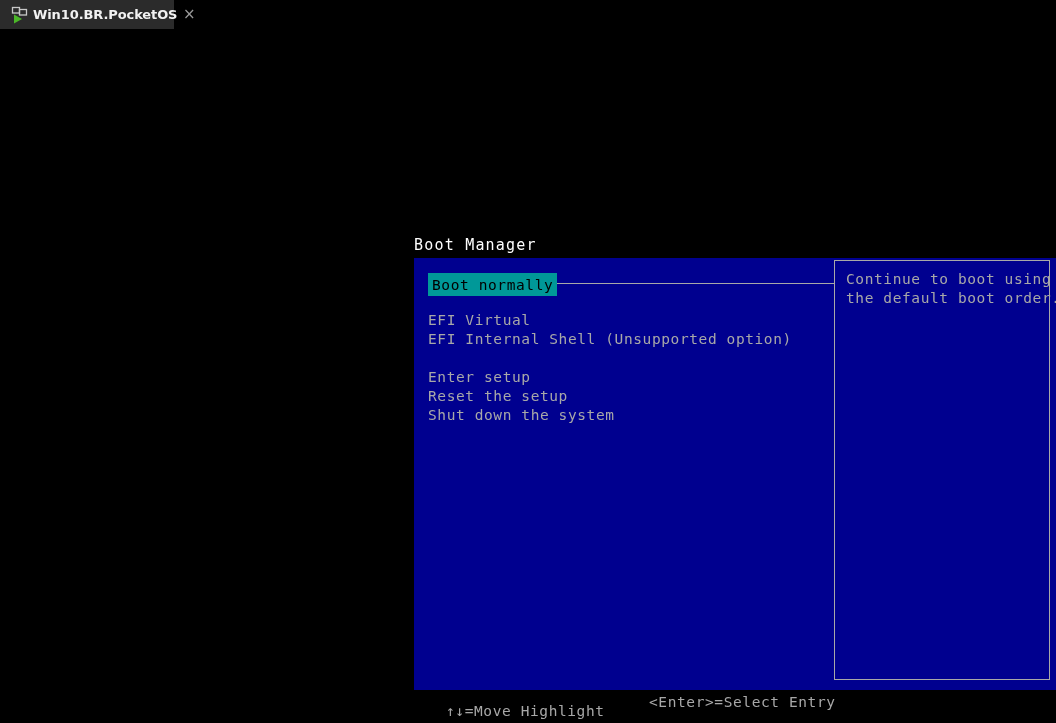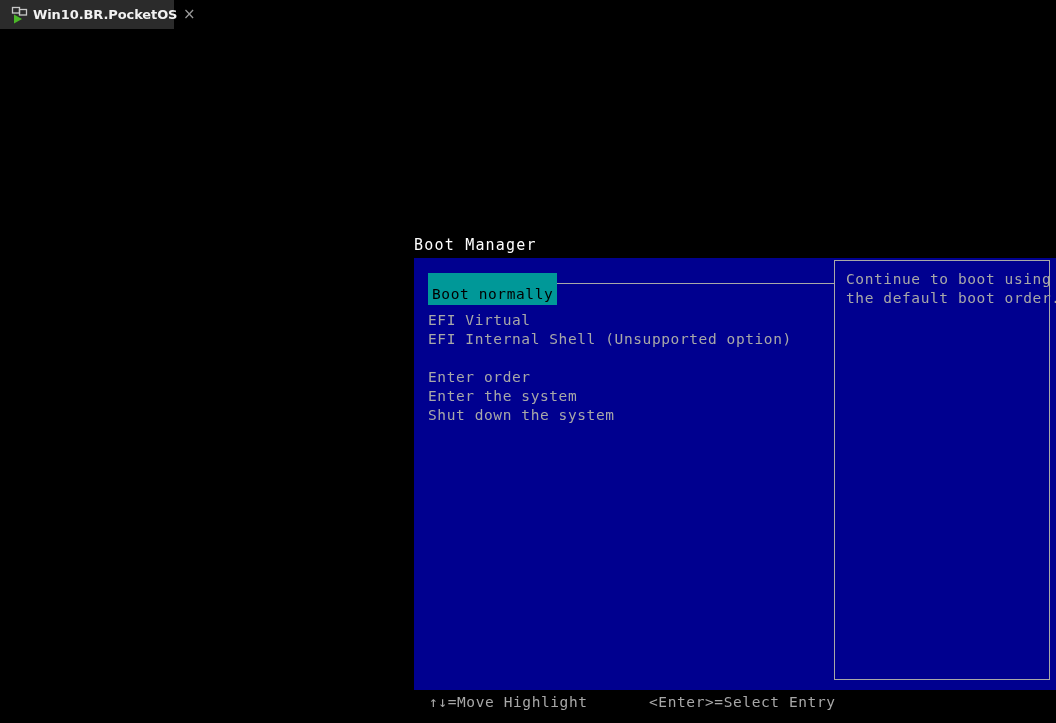--- a/index.html
+++ b/index.html
@@ -109,21 +109,21 @@
     letter-spacing: 0.6px;
     white-space: nowrap;
   }
   .menu-row.spacer { color: transparent; }
   .menu-row.selected {
     position: relative;
   }
   .menu-row.selected .sel-label {
     background: #009898;
     color: #000000;
-    padding: 13px 4px 2px 4px;
+    padding: 4px 4px 2px 4px;
     display: inline-block;
     line-height: 17px;
     position: relative;
     z-index: 2;
   }
 
   
   #connector {
     position: absolute;
     left: 126px;
@@ -166,21 +166,21 @@
     font-family: "DejaVu Sans Mono", monospace;
     font-size: 14.5px;
     letter-spacing: 0.6px;
     white-space: nowrap;
   }
   .hint {
     position: absolute;
     top: 0;
     line-height: 20px;
   }
-  #hint-move  { left: 15px; }
+  #hint-move  { left: 32px; margin-top: 9px; }
   #hint-enter { left: 207px; margin-left: 28px; }
 </style>
 </head>
 <body>
 
 <div id="tabbar">
   <div class="tab">
     <span class="tab-icon">
       <svg width="20" height="20" viewBox="0 0 20 20">
         <rect x="2.5" y="2.5" width="7" height="5.5" fill="none" stroke="#c8c8c8" stroke-width="1.3"></rect>
@@ -199,22 +199,22 @@
 
   <div id="blue-panel">
 
     <div id="menu">
 
     <div class="menu-row selected"><span class="sel-label">Boot normally</span></div>
         <div class="menu-row spacer"><span></span></div>
         <div class="menu-row"><span>EFI Virtual</span></div>
         <div class="menu-row"><span>EFI Internal Shell (Unsupported option)</span></div>
         <div class="menu-row spacer"><span></span></div>
-        <div class="menu-row"><span>Enter order</span></div>
-        <div class="menu-row"><span>Enter the system</span></div>
+        <div class="menu-row"><span>Enter setup</span></div>
+        <div class="menu-row"><span>Reset the setup</span></div>
         <div class="menu-row"><span>Shut down the system</span></div>
       </div>
 
     <div id="connector"></div>
 
     <div id="help-box">
       <div id="help-text">
         <div class="help-line">Continue to boot using</div>
         <div class="help-line">the default boot order.</div>
       </div>

